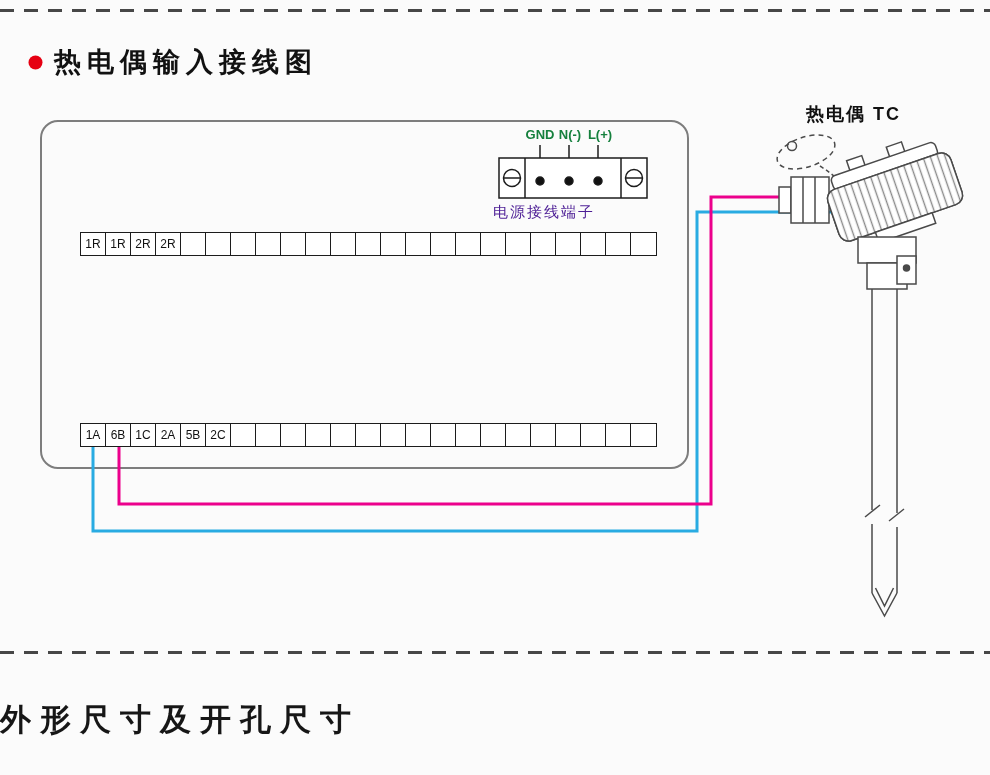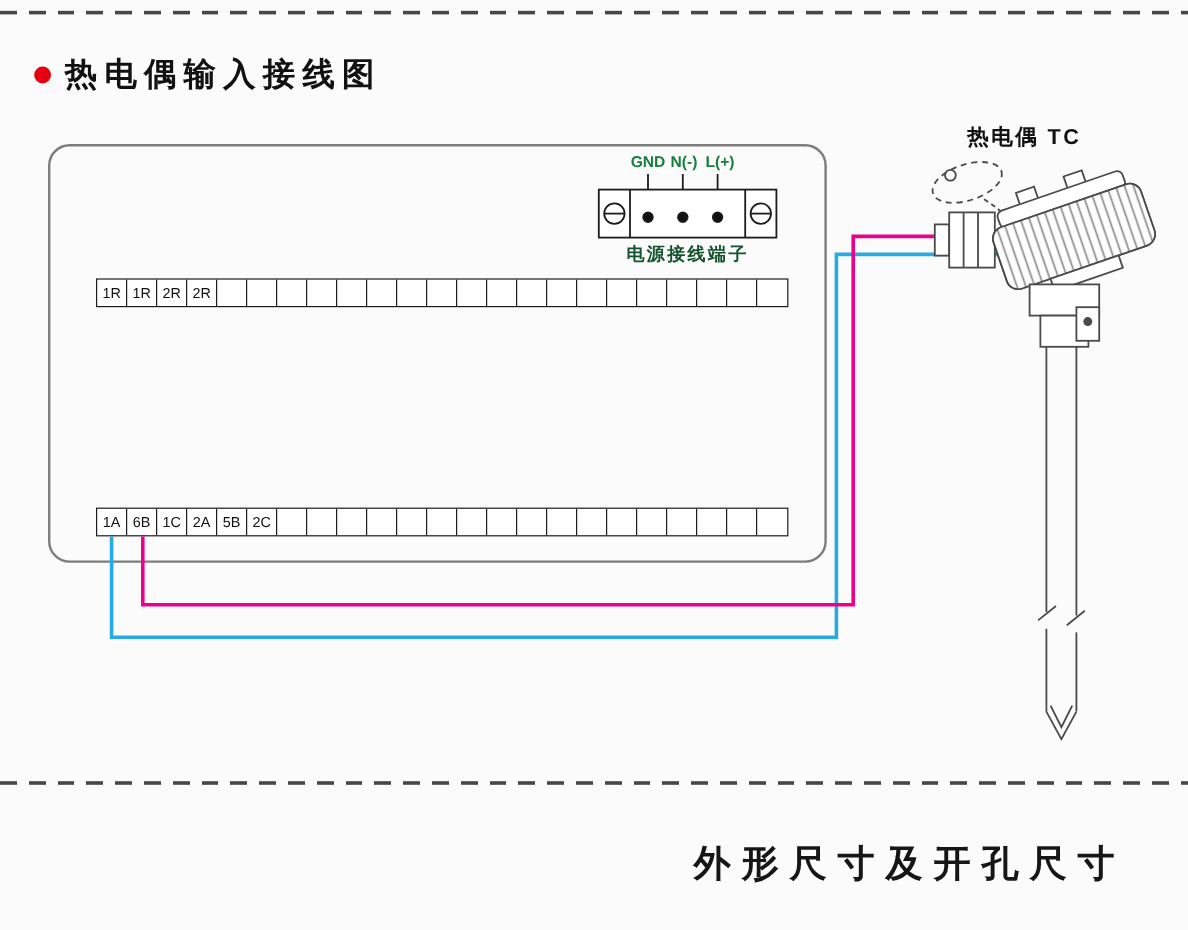--- a/index.html
+++ b/index.html
@@ -4,29 +4,29 @@
 <style>
   html,body{margin:0;padding:0;background:#fbfbfb;}
   .canvas{position:relative;width:990px;height:775px;background:#fbfbfb;font-family:"Liberation Sans",sans-serif;overflow:hidden;padding-left:13px;}
   .dash-line{position:absolute;left:0;right:0;height:3px;background:repeating-linear-gradient(90deg,#474747 0 14px,transparent 14px 24px);}
   .dash-top{top:9px;}
   .dash-bottom{top:651px;}
   .section-title{position:absolute;left:28px;top:44px;display:flex;align-items:center;gap:11px;}
   .section-title .txt{font-size:27px;font-weight:600;letter-spacing:6px;color:#111;}
   .panel{position:absolute;left:40px;top:120px;width:645px;height:345px;border:2.5px solid #7d7d7d;border-radius:18px;}
   .pwr-label{position:absolute;top:127px;width:44px;margin-left:-22px;text-align:center;font-size:13px;font-weight:700;color:#15803d;}
-  .pwr-caption{position:absolute;left:493px;top:203px;width:160px;text-align:center;font-size:15px;font-weight:700;letter-spacing:2px;color:#14532d;}
+  .pwr-caption{position:absolute;left:493px;top:203px;width:160px;font-size:15px;font-weight:400;letter-spacing:2px;color:#4c1d95;}
   .strip{position:absolute;left:80px;display:flex;background:#fff;border:1px solid #1c1c1c;}
   .strip-top{top:232px;}
   .strip-bottom{top:423px;}
   .cell{width:25px;height:22px;border-right:1px solid #1c1c1c;display:flex;align-items:center;justify-content:center;font-size:12px;color:#111;box-sizing:border-box;}
   .cell:last-child{border-right:0;}
   .tc-label{position:absolute;left:806px;top:102px;width:140px;font-size:18px;font-weight:700;letter-spacing:2px;color:#111;white-space:nowrap;}
   .overlay{position:absolute;left:0;top:0;width:990px;height:775px;pointer-events:none;}
-  .bottom-title{position:absolute;left:0;top:699px;width:938px;text-align:right;font-size:31px;letter-spacing:9px;font-weight:600;color:#161616;}
+  .bottom-title{position:absolute;left:0;top:699px;width:938px;text-align:left;font-size:31px;letter-spacing:9px;font-weight:600;color:#161616;}
 </style>
 </head>
 <body>
 
 <div class="canvas">
 
   <div class="dash-line dash-top"></div>
 
   <div class="section-title">
     <svg width="15" height="15">

